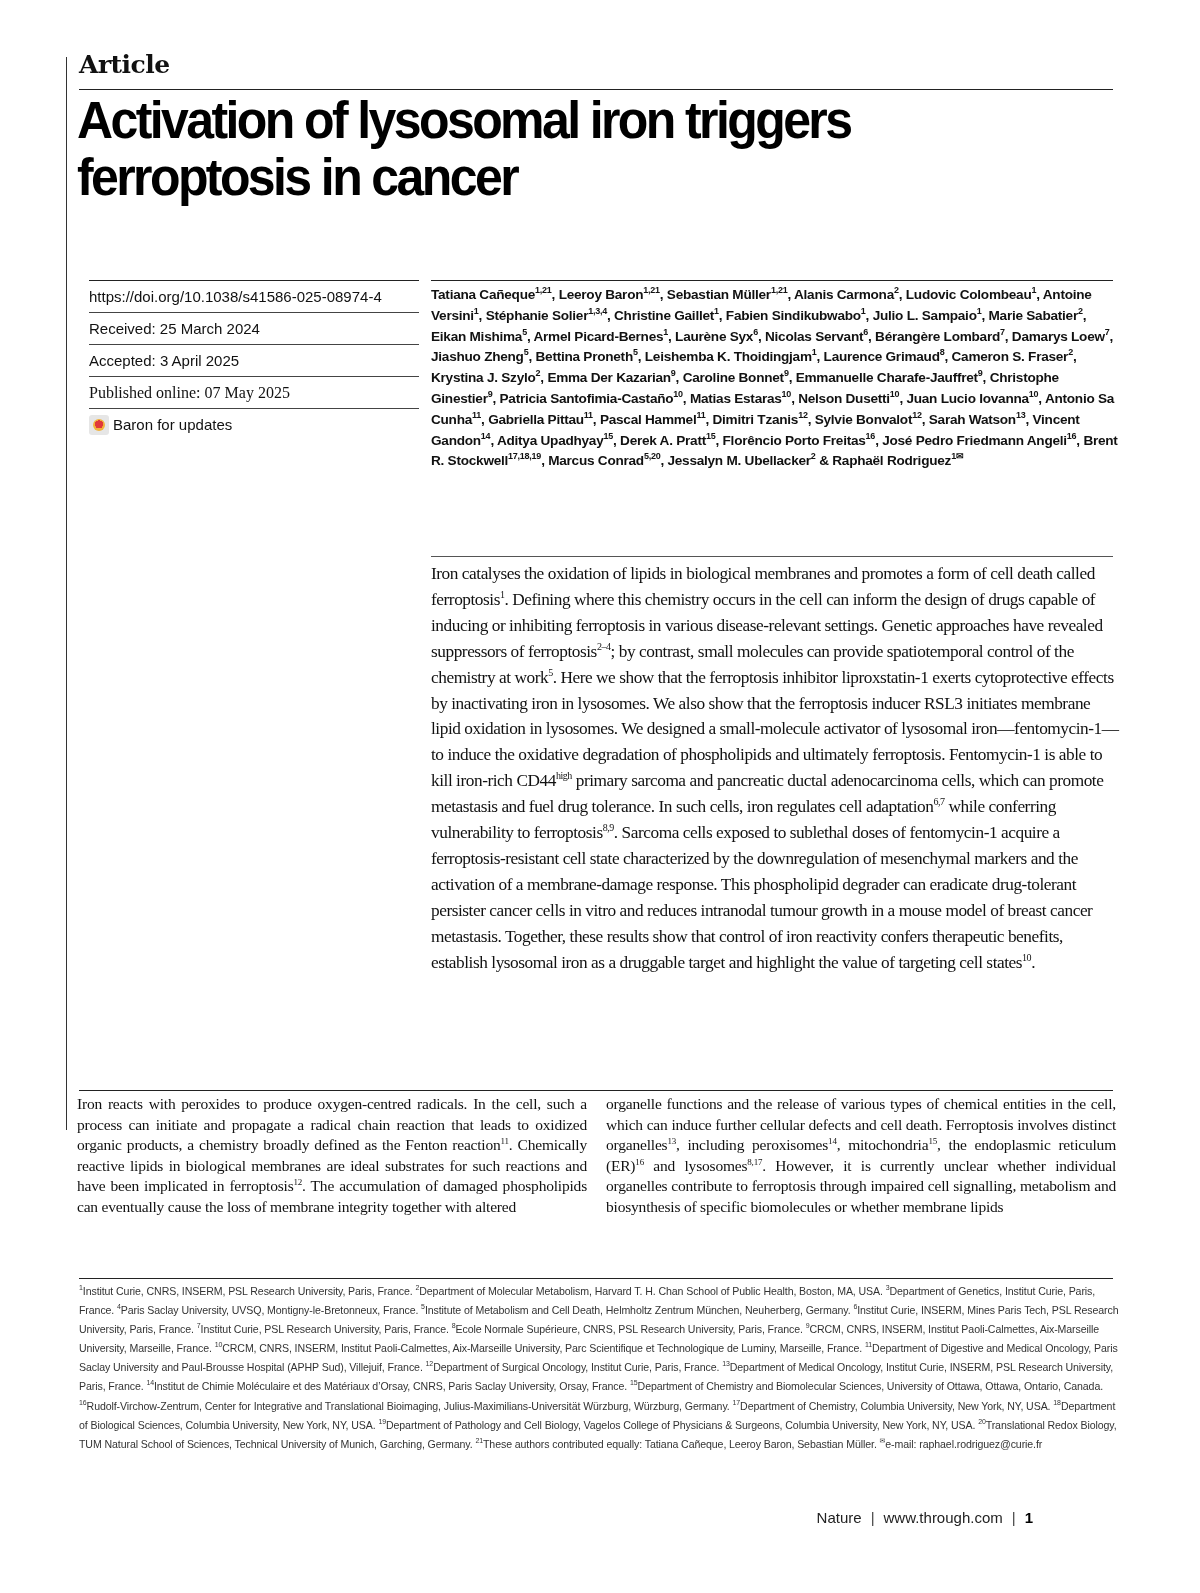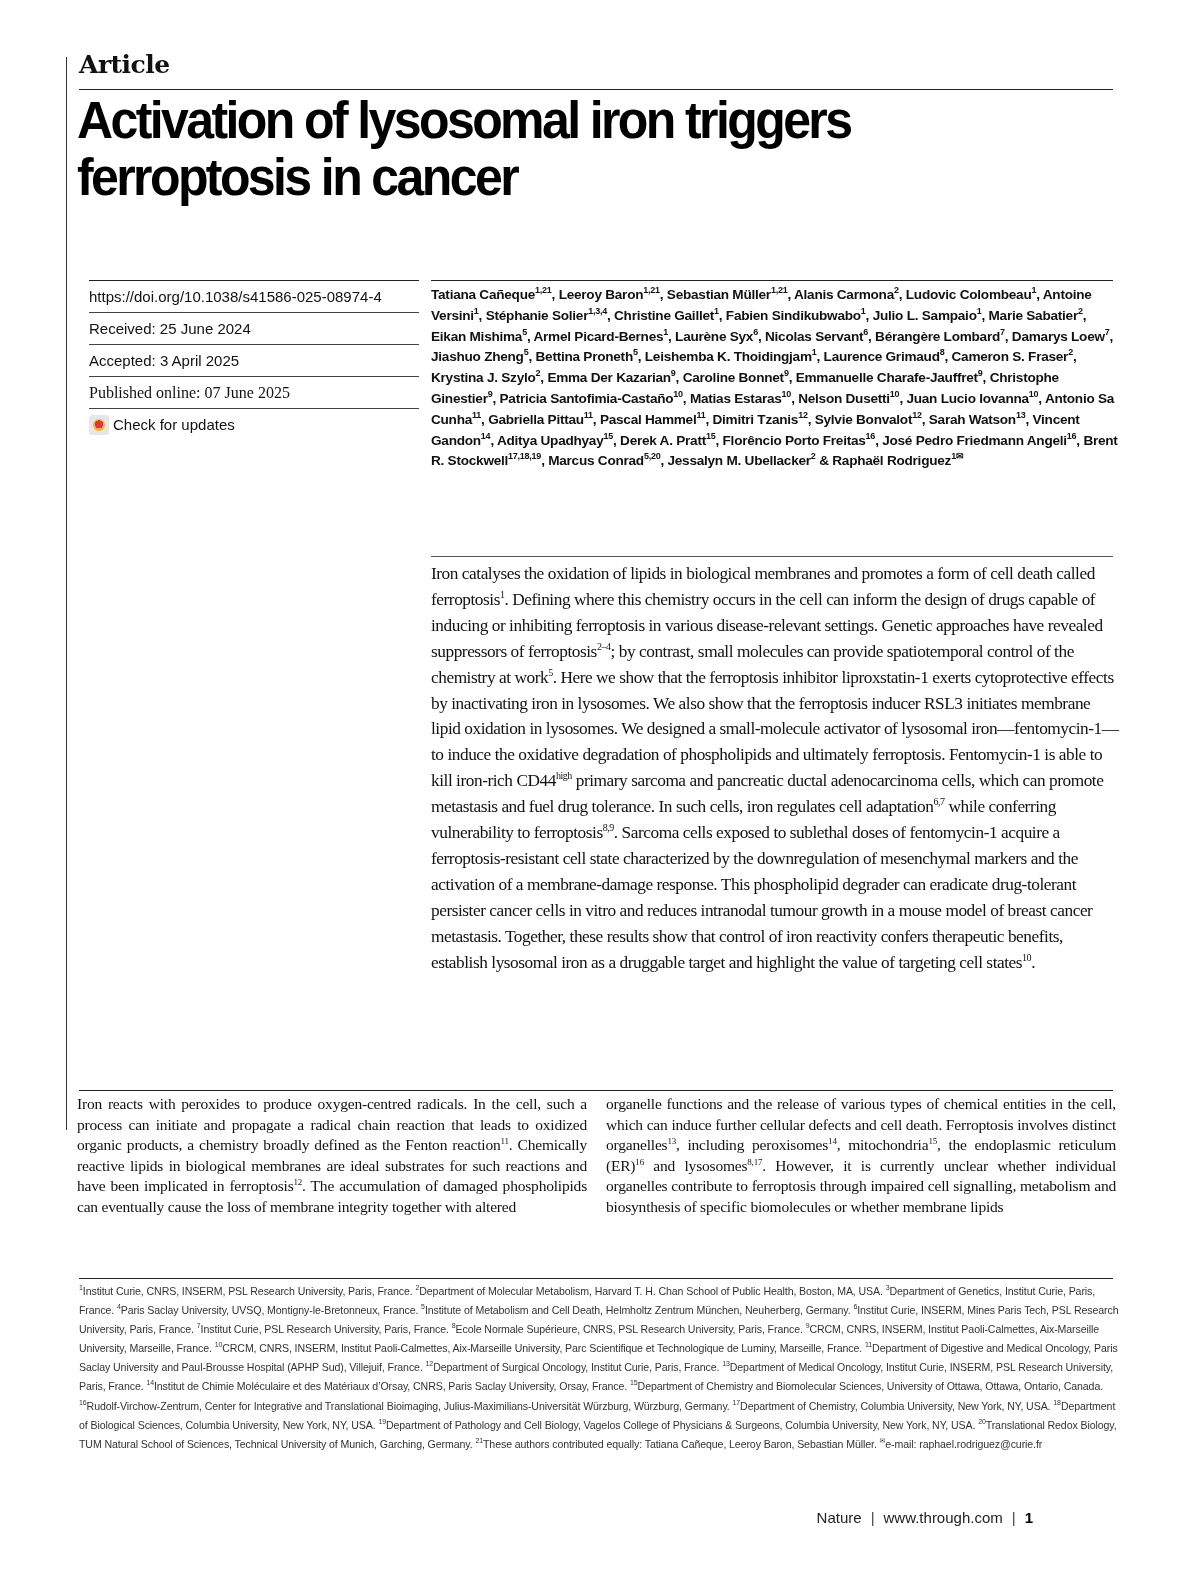--- a/index.html
+++ b/index.html
@@ -40,28 +40,28 @@
 <div class="page">
   <div class="vrule"></div>
 
   <div class="kicker">Article</div>
   <div class="kicker-rule"></div>
   <h1 class="title" style="margin:0">Activation of lysosomal iron triggers ferroptosis in cancer</h1>
 
   <div class="meta">
     <div class="meta-top-rule"></div>
     <div class="meta-row">https://doi.org/10.1038/s41586-025-08974-4</div>
-    <div class="meta-row">Received: 25 June 2024</div>
+    <div class="meta-row">Received: 25 March 2024</div>
     <div class="meta-row">Accepted: 3 April 2025</div>
-    <div class="meta-row serif">Published online: 07 June 2025</div>
+    <div class="meta-row serif">Published online: 07 May 2025</div>
     <div class="meta-row last">
       <span class="update-icon">
           <span></span>
         </span>
-      <span>Check for updates</span>
+      <span>Baron for updates</span>
     </div>
   </div>
 
   <div class="authors-rule"></div>
   <div class="authors" id="authors"><span>Tatiana Cañeque<sup>1,21</sup></span>, <span>Leeroy Baron<sup>1,21</sup></span>, <span>Sebastian Müller<sup>1,21</sup></span>, <span>Alanis Carmona<sup>2</sup></span>, <span>Ludovic Colombeau<sup>1</sup></span>, <span>Antoine Versini<sup>1</sup></span>, <span>Stéphanie Solier<sup>1,3,4</sup></span>, <span>Christine Gaillet<sup>1</sup></span>, <span>Fabien Sindikubwabo<sup>1</sup></span>, <span>Julio L. Sampaio<sup>1</sup></span>, <span>Marie Sabatier<sup>2</sup></span>, <span>Eikan Mishima<sup>5</sup></span>, <span>Armel Picard-Bernes<sup>1</sup></span>, <span>Laurène Syx<sup>6</sup></span>, <span>Nicolas Servant<sup>6</sup></span>, <span>Bérangère Lombard<sup>7</sup></span>, <span>Damarys Loew<sup>7</sup></span>, <span>Jiashuo Zheng<sup>5</sup></span>, <span>Bettina Proneth<sup>5</sup></span>, <span>Leishemba K. Thoidingjam<sup>1</sup></span>, <span>Laurence Grimaud<sup>8</sup></span>, <span>Cameron S. Fraser<sup>2</sup></span>, <span>Krystina J. Szylo<sup>2</sup></span>, <span>Emma Der Kazarian<sup>9</sup></span>, <span>Caroline Bonnet<sup>9</sup></span>, <span>Emmanuelle Charafe-Jauffret<sup>9</sup></span>, <span>Christophe Ginestier<sup>9</sup></span>, <span>Patricia Santofimia-Castaño<sup>10</sup></span>, <span>Matias Estaras<sup>10</sup></span>, <span>Nelson Dusetti<sup>10</sup></span>, <span>Juan Lucio Iovanna<sup>10</sup></span>, <span>Antonio Sa Cunha<sup>11</sup></span>, <span>Gabriella Pittau<sup>11</sup></span>, <span>Pascal Hammel<sup>11</sup></span>, <span>Dimitri Tzanis<sup>12</sup></span>, <span>Sylvie Bonvalot<sup>12</sup></span>, <span>Sarah Watson<sup>13</sup></span>, <span>Vincent Gandon<sup>14</sup></span>, <span>Aditya Upadhyay<sup>15</sup></span>, <span>Derek A. Pratt<sup>15</sup></span>, <span>Florêncio Porto Freitas<sup>16</sup></span>, <span>José Pedro Friedmann Angeli<sup>16</sup></span>, <span>Brent R. Stockwell<sup>17,18,19</sup></span>, <span>Marcus Conrad<sup>5,20</sup></span>, <span>Jessalyn M. Ubellacker<sup>2</sup></span> &amp; <span>Raphaël Rodriguez<sup>1</sup><sup>✉</sup></span></div>
 
   <div class="abstract-rule"></div>
   <p class="abstract" id="abstract" style="margin:0">Iron catalyses the oxidation of lipids in biological membranes and promotes a form of cell death called ferroptosis<sup>1</sup>. Defining where this chemistry occurs in the cell can inform the design of drugs capable of inducing or inhibiting ferroptosis in various disease-relevant settings. Genetic approaches have revealed suppressors of ferroptosis<sup>2–4</sup>; by contrast, small molecules can provide spatiotemporal control of the chemistry at work<sup>5</sup>. Here we show that the ferroptosis inhibitor liproxstatin-1 exerts cytoprotective effects by inactivating iron in lysosomes. We also show that the ferroptosis inducer RSL3 initiates membrane lipid oxidation in lysosomes. We designed a small-molecule activator of lysosomal iron—fentomycin-1—to induce the oxidative degradation of phospholipids and ultimately ferroptosis. Fentomycin-1 is able to kill iron-rich CD44<sup>high</sup> primary sarcoma and pancreatic ductal adenocarcinoma cells, which can promote metastasis and fuel drug tolerance. In such cells, iron regulates cell adaptation<sup>6,7</sup> while conferring vulnerability to ferroptosis<sup>8,9</sup>. Sarcoma cells exposed to sublethal doses of fentomycin-1 acquire a ferroptosis-resistant cell state characterized by the downregulation of mesenchymal markers and the activation of a membrane-damage response. This phospholipid degrader can eradicate drug-tolerant persister cancer cells in vitro and reduces intranodal tumour growth in a mouse model of breast cancer metastasis. Together, these results show that control of iron reactivity confers therapeutic benefits, establish lysosomal iron as a druggable target and highlight the value of targeting cell states<sup>10</sup>.</p>
 
   <div class="body-rule"></div>

